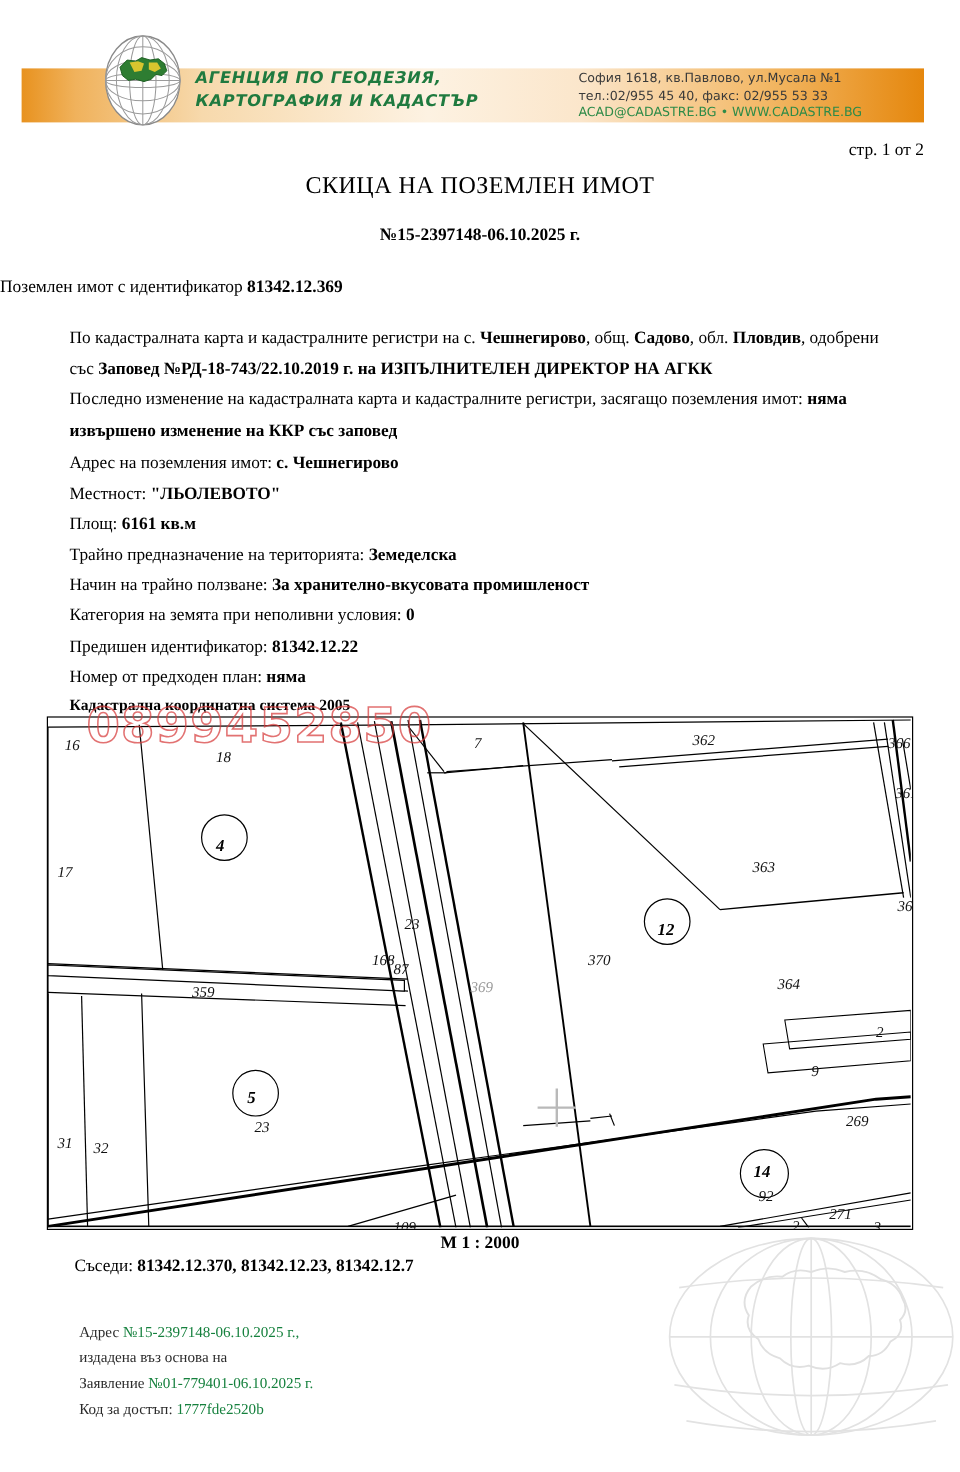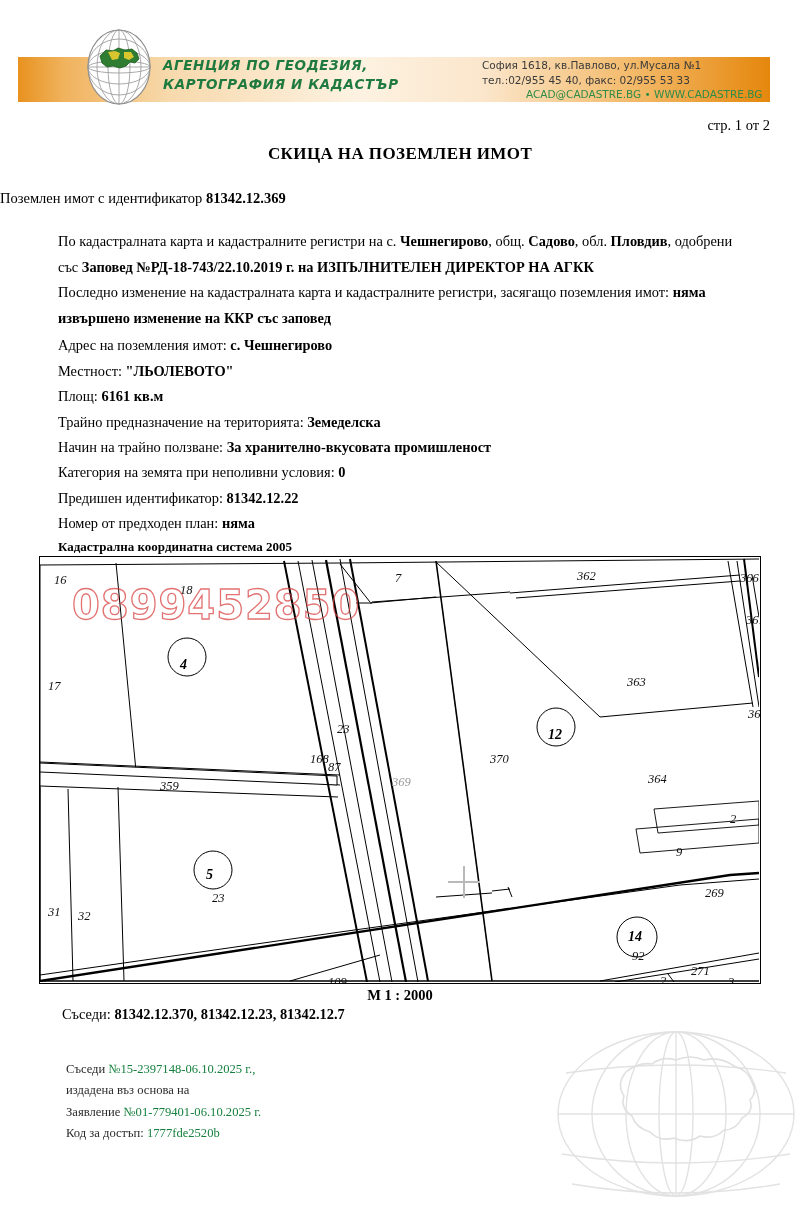--- a/index.html
+++ b/index.html
@@ -30,30 +30,30 @@
     color:#1f7a3f;letter-spacing:.6px;
     font-style:italic;
   }
   .logo-text div{white-space:nowrap;}
   .contact{
     position:absolute;left:482px;top:58px;
     font-family:"DejaVu Sans", sans-serif;
     font-size:10.5px;line-height:14.6px;color:#3a3a3a;
     white-space:nowrap;
   }
-  .contact .web{color:#2e8b48;margin-left:44px;}
+  .contact .web{color:#2e8b48;}
 
   .page-no{
     position:absolute;right:30px;top:117px;
     font-size:14.5px;
   }
 
   
   .doc-title{
-    text-align:center;font-weight:bold;font-size:17px;
+    text-align:center;font-weight:normal;font-size:20px;
     margin-top:26px;letter-spacing:.4px;
   }
   .doc-number{
     text-align:center;font-weight:bold;font-size:14.5px;margin-top:21px;
   }
   .doc-ident{
     text-align:left;font-size:14.5px;margin-top:26px;
   }
   .doc-ident b{font-weight:bold;}
 
@@ -144,20 +144,21 @@
     <div class="contact">
       <div>София 1618, кв.Павлово, ул.Мусала №1</div>
       <div>тел.:02/955 45 40, факс: 02/955 53 33</div>
       <div class="web">ACAD@CADASTRE.BG • WWW.CADASTRE.BG</div>
     </div>
   </div>
 
   <div class="page-no">стр. 1 от 2</div>
 
   <div class="doc-title">СКИЦА НА ПОЗЕМЛЕН ИМОТ</div>
+  <div class="doc-number">№15-2397148-06.10.2025 г.</div>
   <div class="doc-ident">
     <span>Поземлен имот с идентификатор </span><b>81342.12.369</b>
   </div>
 
   <div class="body-block">
     <p>
       <span>По кадастралната карта и кадастралните регистри на с. </span><b>Чешнегирово</b><span>, общ. </span><b>Садово</b><span>, обл.</span>
       <b>Пловдив</b><span>, одобрени със </span><b>Заповед №РД-18-743/22.10.2019 г. на ИЗПЪЛНИТЕЛЕН</b>
       <b>ДИРЕКТОР НА АГКК</b>
     </p>
@@ -293,21 +294,21 @@
 
   <div class="watermark-phone">0899452850</div>
 
   <div class="scale-label">М 1 : 2000</div>
 
   <div class="neighbours">
     <span>Съседи: </span><b>81342.12.370, 81342.12.23, 81342.12.7</b>
   </div>
 
   <div class="footer">
-    <div><span>Съседи </span><b>№15-2397148-06.10.2025 г.,</b></div>
+    <div><span>Адрес </span><b>№15-2397148-06.10.2025 г.,</b></div>
     <div>издадена въз основа на</div>
     <div><span>Заявление </span><b>№01-779401-06.10.2025 г.</b></div>
     <div><span>Код за достъп: </span><b>1777fde2520b</b></div>
   </div>
 
   <svg class="globe-watermark" viewBox="0 0 268 205">
     <g stroke="#e2e2e2" stroke-width="1.4" fill="none">
       <ellipse cx="134" cy="88" rx="118" ry="82"></ellipse>
       <ellipse cx="134" cy="88" rx="84" ry="82"></ellipse>
       <ellipse cx="134" cy="88" rx="50" ry="82"></ellipse>

